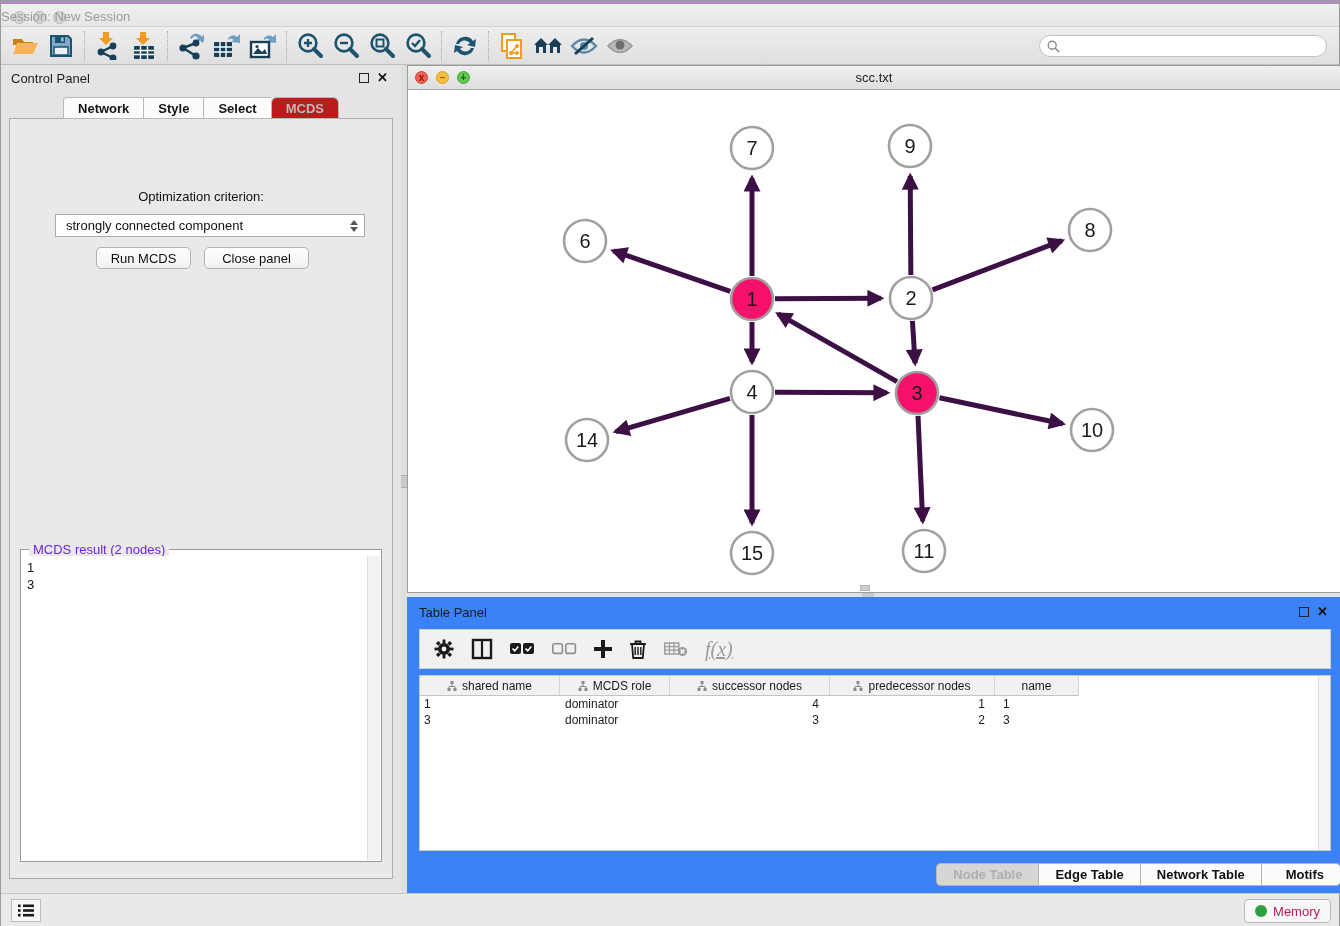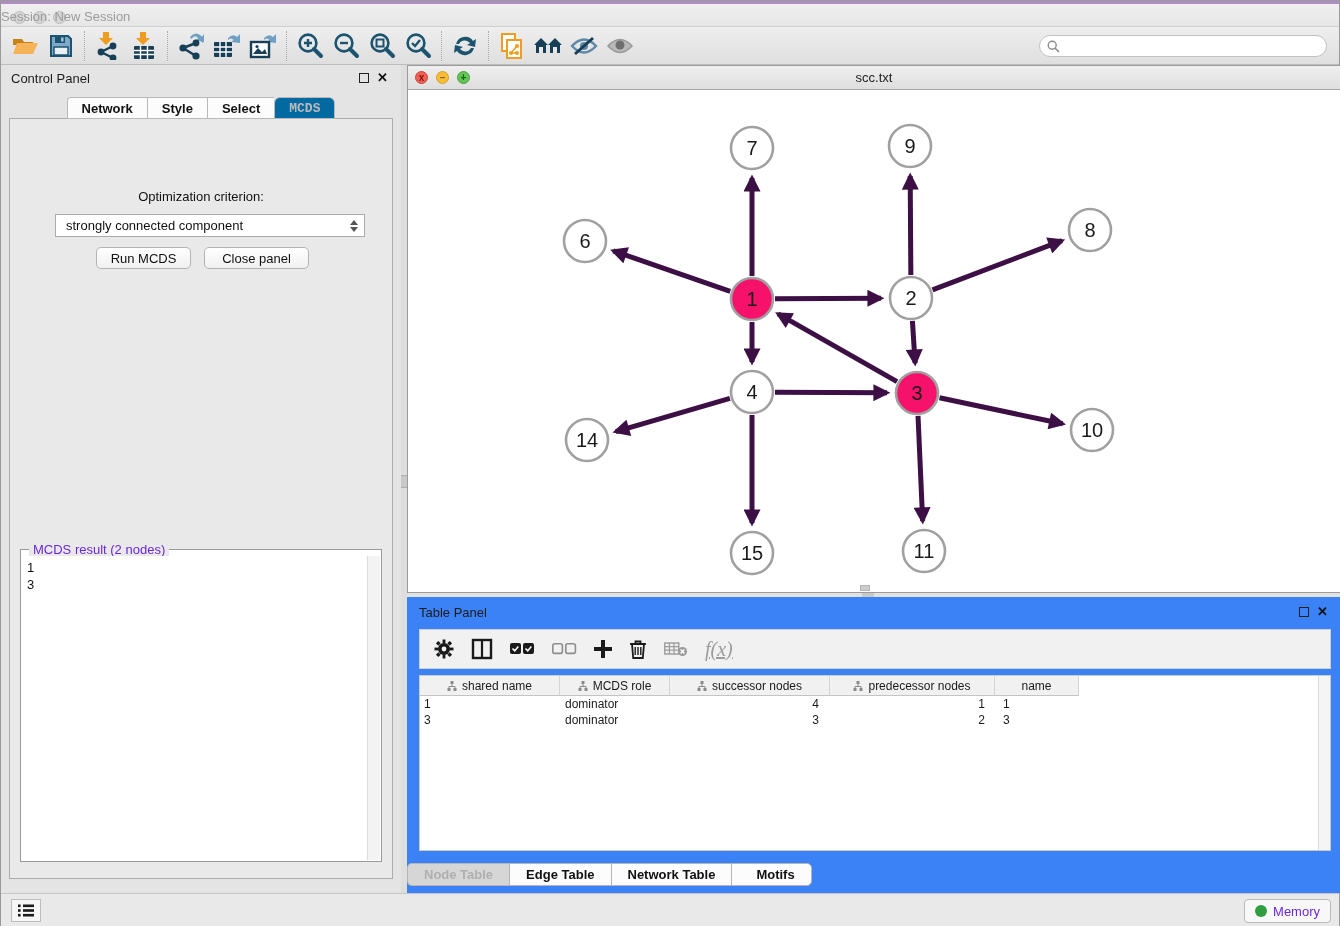--- a/index.html
+++ b/index.html
@@ -28,21 +28,21 @@
   .control-panel { position:absolute; left:0; top:64px; width:400px; height:828px; background:#E4E4E4; }
   .panel-header { position:absolute; left:0; top:0; width:100%; height:26px; }
   .panel-title { position:absolute; left:10px; top:6px; font-size:13px; color:#1c1c1c; }
   .float-box { position:absolute; width:10px; height:10px; border:1.5px solid #222; top:8px; }
   .close-x { position:absolute; top:5px; font-size:13px; font-weight:bold; color:#111; }
   .cp-tabs { position:absolute; left:0; top:32px; width:100%; display:flex; justify-content:center; z-index:3; }
   .cp-tab { height:22px; padding:3px 14px 0; font-size:13px; font-weight:bold; color:#111;
     background:#FCFCFC; border:1px solid #B9B9B9; border-right:none; }
   .cp-tab:first-child { border-radius:4px 0 0 0; }
   .cp-tab:last-child { border-right:1px solid #B9B9B9; border-radius:0 6px 0 0; }
-  .cp-tab.active { background:#0369a1; color:#BBBBBB; border-radius:6px 6px 0 0;font-family:Liberation Mono, monospace; }
+  .cp-tab.active { background:#b91c1c; color:#BBBBBB; border-radius:6px 6px 0 0; }
   .cp-content { position:absolute; left:8px; right:8px; top:53px; bottom:14px;
     background:#E9E9E9; border:1px solid #ACACAC; }
   .opt-label { position:absolute; left:0; right:0; top:70px; text-align:center; font-size:13px; color:#111; }
   .dropdown { position:absolute; left:45px; top:95px; width:310px; height:23px; background:#fff;
     border:1px solid #ABABAB; border-radius:0; display:flex; align-items:center; padding:0 6px 0 10px; }
   .dropdown-value { flex:1; font-size:13px; color:#111; }
   .stepper { display:flex; flex-direction:column; align-items:center; gap:2px; }
   .stepper i { width:0; height:0; border-left:4px solid transparent; border-right:4px solid transparent; display:block; }
   .stepper .up { border-bottom:5px solid #555; }
   .stepper .down { border-top:5px solid #555; }
@@ -83,33 +83,33 @@
   .tp-tool { display:flex; align-items:center; justify-content:center; }
   .fx { font-family:"Liberation Serif", serif; font-style:italic; font-size:20px; color:#9B9B9B;text-decoration:underline; }
   .tp-table { position:absolute; left:12px; right:10px; top:78px; height:176px; background:#fff; border:1px solid #C9C9C9; }
   .thead { display:flex; height:20px; }
   .th { background:#F1F1F1; border-right:1px solid #D5D5D5; border-bottom:1px solid #C4C4C4;
     font-size:12px; color:#1a1a1a; display:flex; align-items:center; justify-content:center; gap:5px; }
   .trow { display:flex; height:16px; }
   .td { font-size:12px; color:#1a1a1a; padding:1px 4px 0; overflow:hidden; }
   .td.r { text-align:right; padding-right:14px; }
   .tp-scroll { position:absolute; right:0; top:0; bottom:0; width:12px; background:#F5F5F5; border-left:1px solid #DCDCDC; }
-  .tp-tabs { position:absolute; left:0; right:0; top:266px; display:flex; justify-content:flex-start; }
+  .tp-tabs { position:absolute; left:0; right:0; top:266px; display:flex; justify-content:flex-end; }
   .tp-tab { height:23px; padding:3px 16px 0; font-size:13px; font-weight:bold; color:#111;
     background:#FCFCFC; border:1px solid #B5B5B5; border-right:none; }
   .tp-tab:first-child { border-radius:5px 0 0 5px; }
   .tp-tab:last-child { border-right:1px solid #B5B5B5; border-radius:0 5px 5px 0;padding-left:24px; }
   .tp-tab.active { background:#D6D6D6; color:#AFAFAF; }
 
   
   .status-bar { position:absolute; left:0; top:892px; width:100%; height:34px; background:#E9E9E9; border-top:1px solid #C6C6C6; }
   .list-btn { position:absolute; left:10px; top:5px; width:30px; height:23px; background:#F6F6F6;
     border:1px solid #BDBDBD; display:flex; align-items:center; justify-content:center; }
   .memory-btn { position:absolute; right:8px; top:5px; height:24px; background:#F8F8F8; border:1px solid #B9B9B9;
-    border-radius:4px; display:flex; align-items:center; gap:6px; padding:8px 10px; font-size:13px; color:#6d28d9; }
+    border-radius:4px; display:flex; align-items:center; gap:6px; padding:8px 10px; font-size:13px; color:#be185d; }
   .mem-dot { width:12px; height:12px; border-radius:50%; background:#2E9E3E; }
 </style>
 </head>
 <body>
 
 <div id="app">
 
   <div class="mac-titlebar">
     <div class="traffic inactive" style="left:12px"></div>
     <div class="traffic inactive" style="left:32px"></div>

